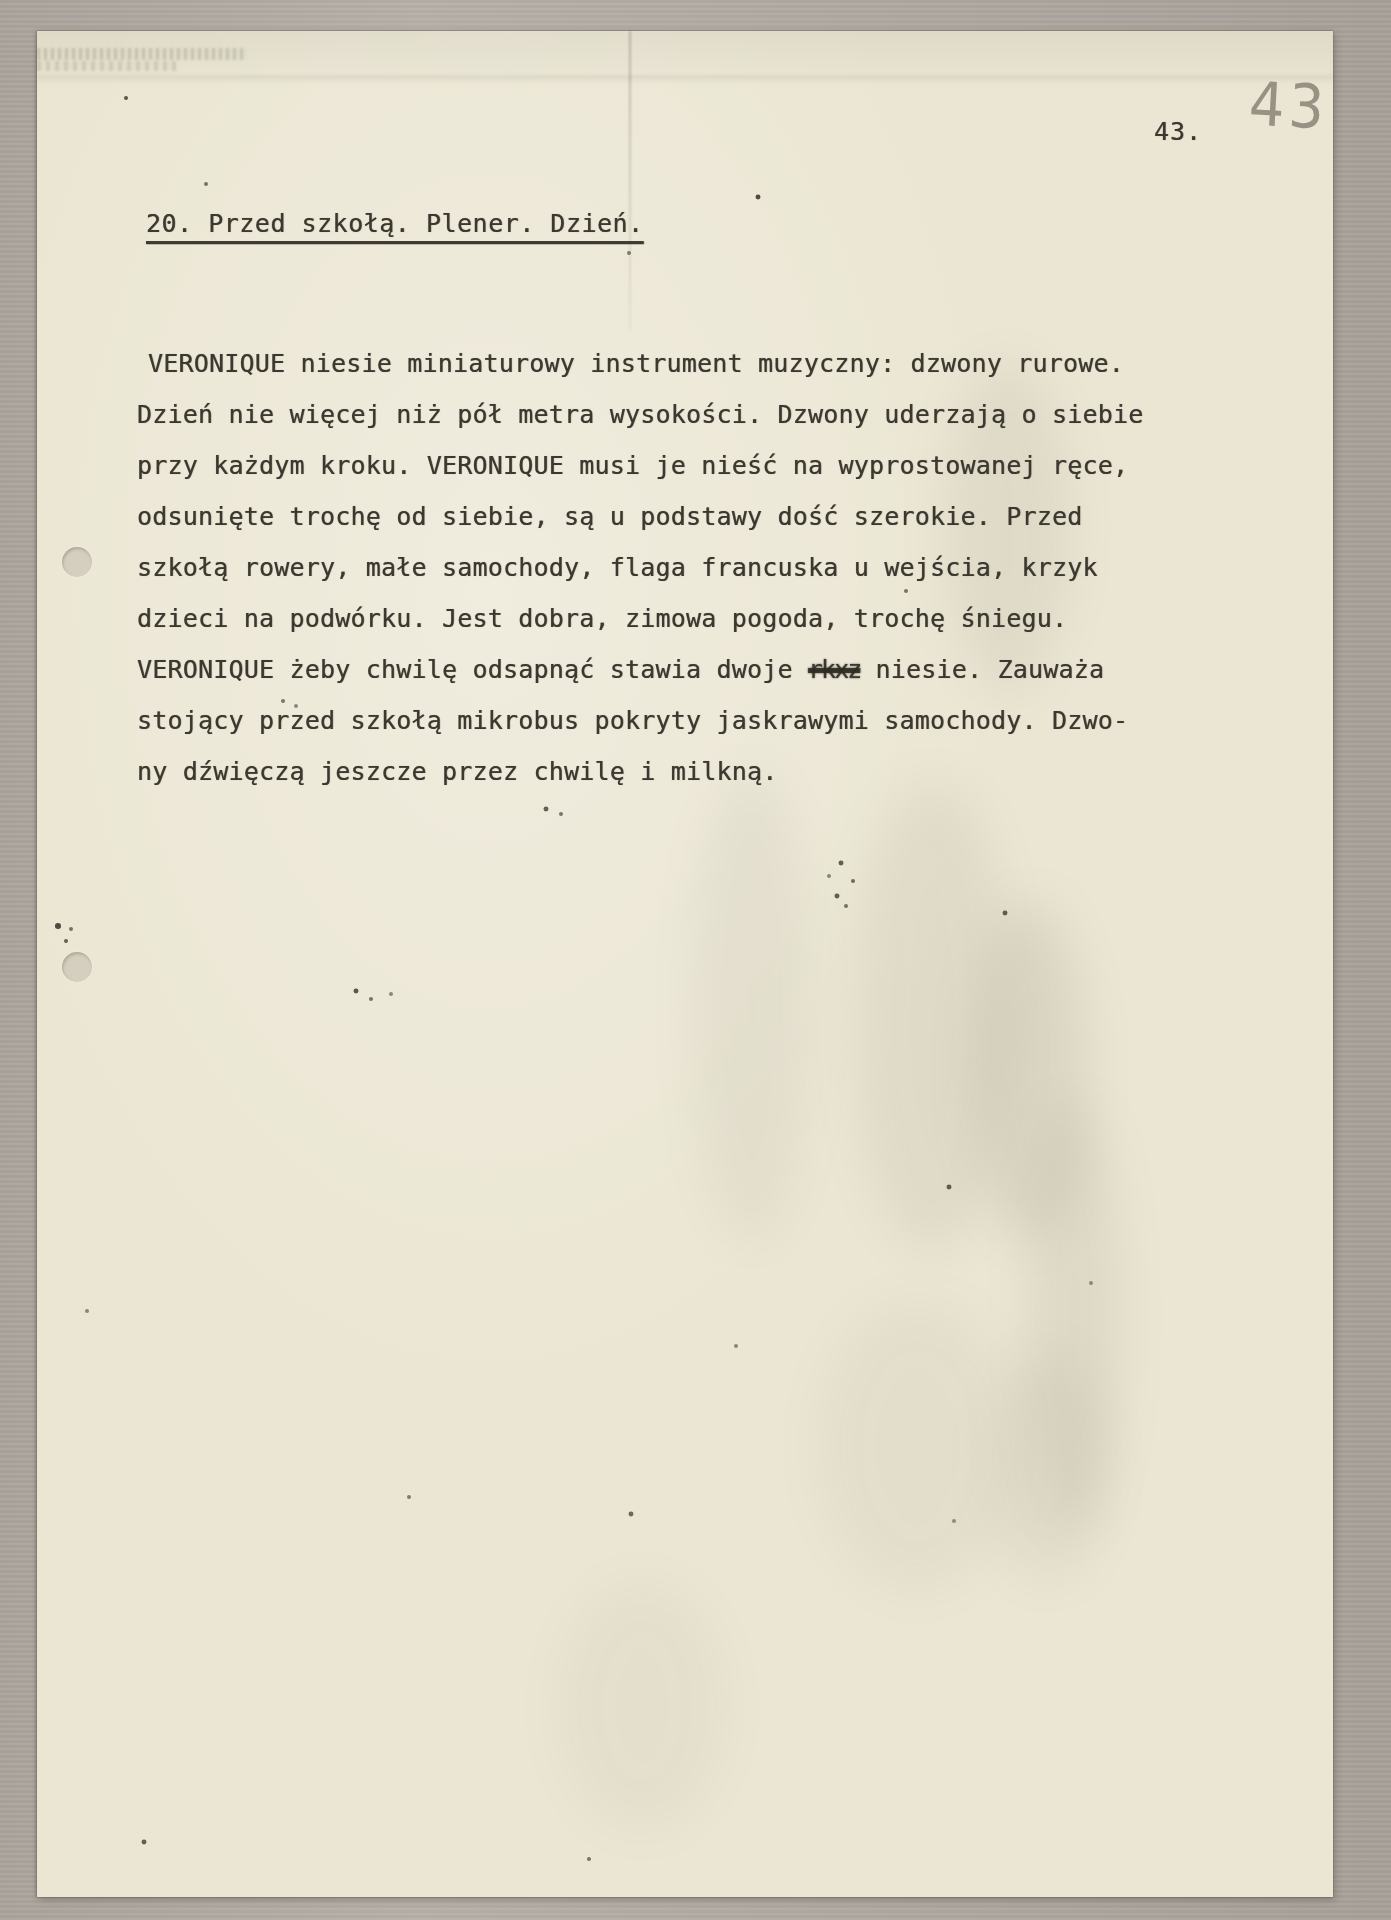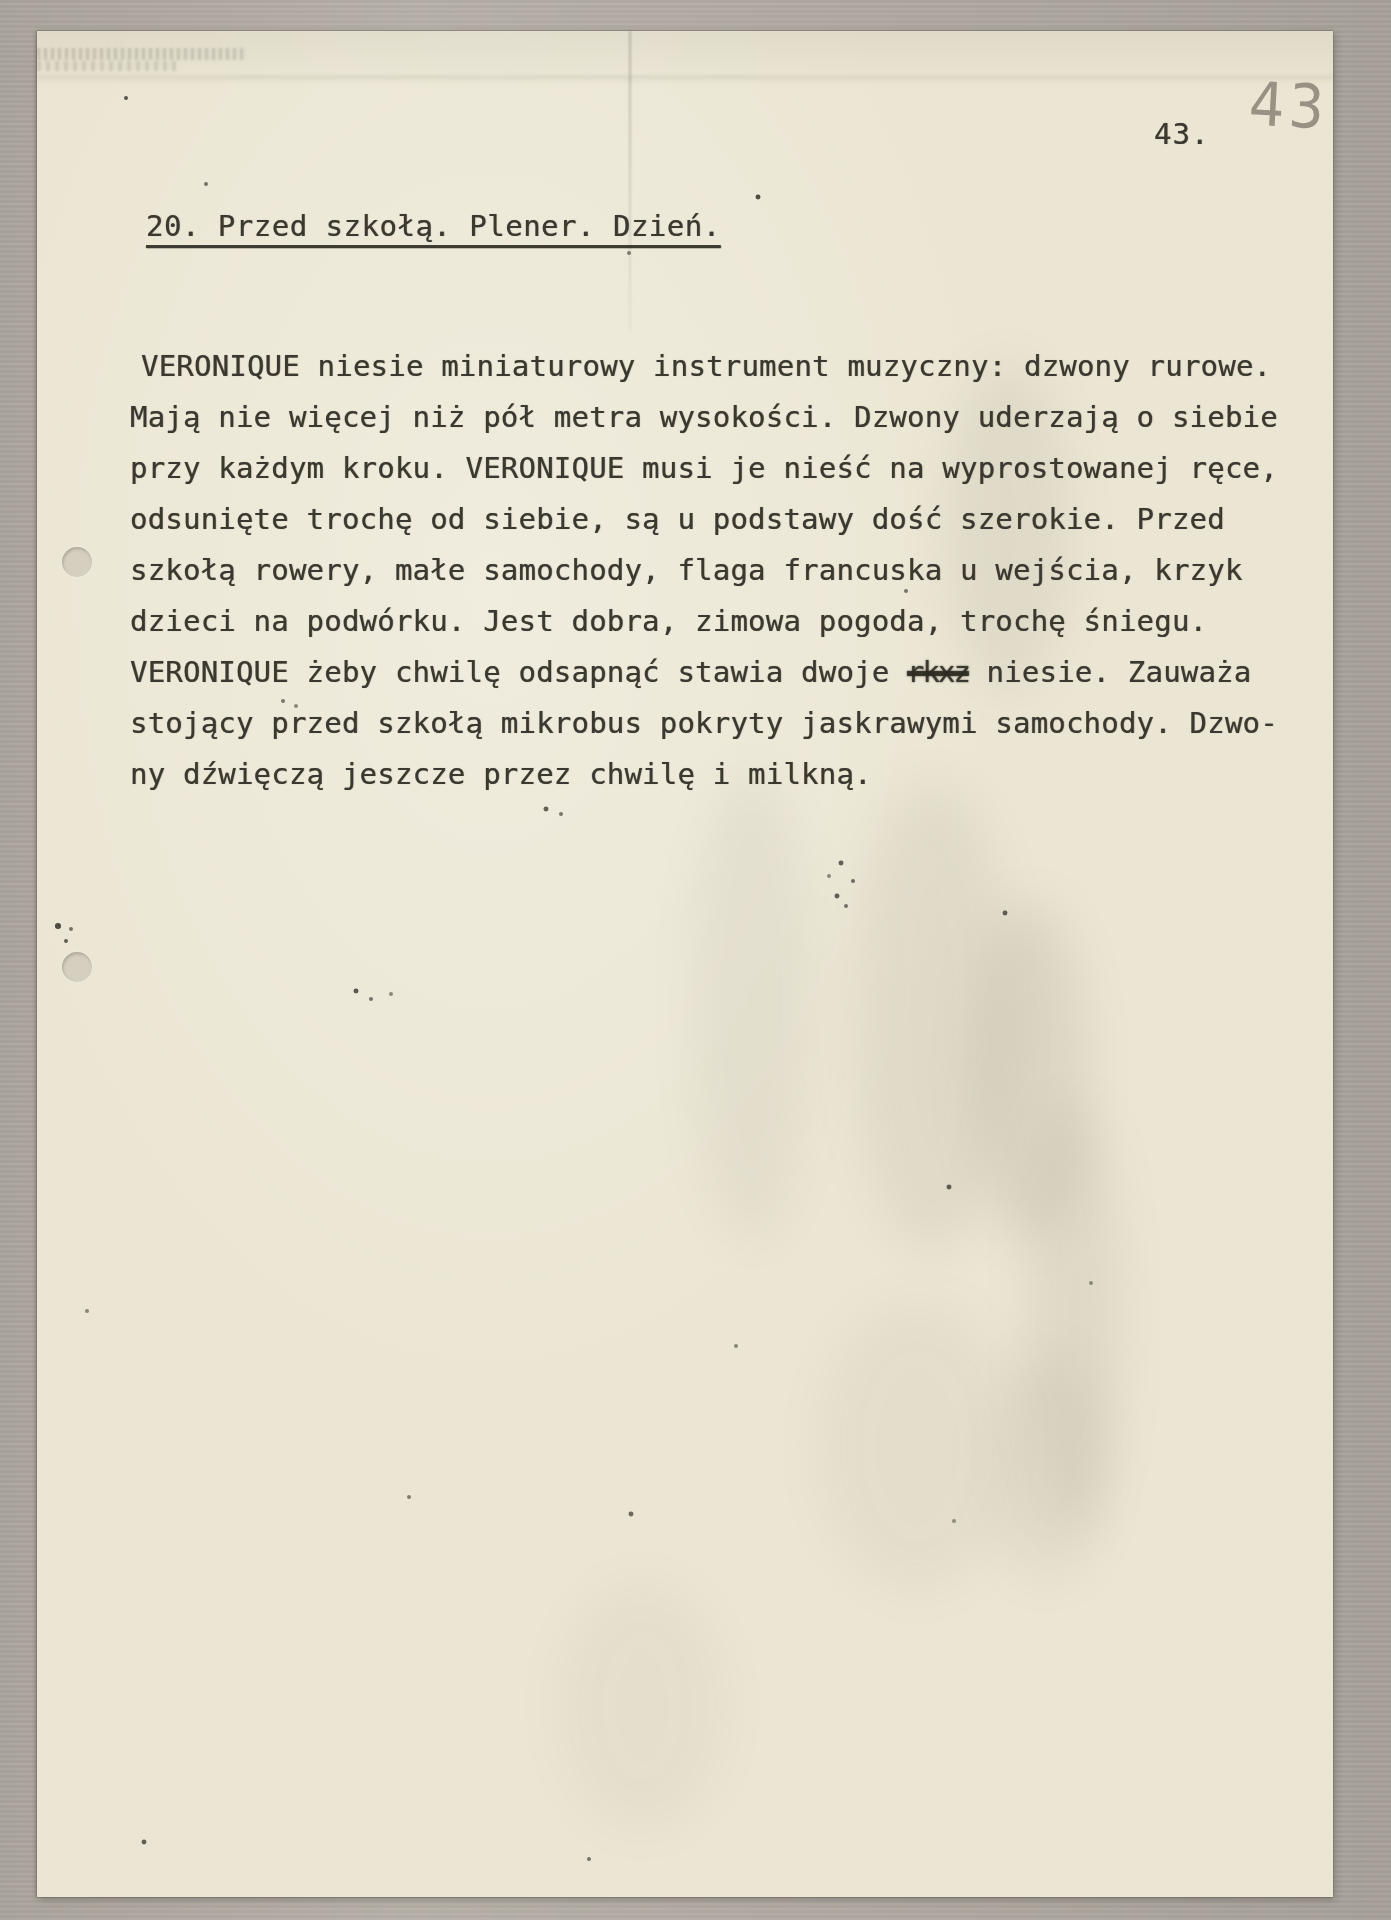--- a/index.html
+++ b/index.html
@@ -29,40 +29,40 @@
     left:37px;top:31px;width:1296px;height:1866px;
     background:
       radial-gradient(ellipse 900px 1400px at 35% 30%, rgba(255,255,255,0.25), rgba(255,255,255,0) 60%),
       linear-gradient(180deg, rgba(120,112,96,0.10), rgba(120,112,96,0) 60px),
       var(--paper);
     box-shadow: -1px 0 3px rgba(60,55,45,0.35), 2px 3px 7px rgba(60,55,45,0.30), 0 0 1px rgba(40,36,30,0.5);
   }
   
   .type{
     color:var(--ink);
-    font-size:29px;
+    font-size:25px;
     text-shadow:0.5px 0.4px 0.7px rgba(59,56,47,0.55), -0.3px 0.2px 0.6px rgba(59,56,47,0.30);
   }
   .pencil-num{
     position:absolute;left:1212px;top:42px;
     font-family:"DejaVu Sans","Liberation Sans",sans-serif;
     font-size:56px;color:var(--pencil);
     transform:rotate(3deg) scaleY(1.08);
     letter-spacing:4px;opacity:0.9;
   }
   .typed-num{position:absolute;left:1117px;top:86px;letter-spacing:1px;}
   .heading{
     position:absolute;left:109px;top:178px;
     font-weight:normal;letter-spacing:0.5px;
     text-decoration:underline;
     text-decoration-thickness:2.5px;
     text-underline-offset:9px;
     text-decoration-color:rgba(52,48,40,0.85);
   }
-  .body-text{position:absolute;left:93px;top:318px;width:1060px;}
+  .body-text{position:absolute;left:100px;top:318px;width:1060px;}
   .body-text .line{height:51px;white-space:pre;letter-spacing:0.2px;}
   .body-text .line:first-child{padding-left:11px;}
   .struck{
     font-weight:normal;
     text-decoration:line-through;
     text-decoration-thickness:5px;
     text-decoration-color:rgba(45,42,34,0.85);
     letter-spacing:-2px;
     text-shadow:0 0 2px rgba(45,42,34,0.8);
   }
@@ -153,21 +153,21 @@
   <div class="speck"></div>
 
   <div class="pencil-num">43</div>
 
   <div class="typed-num type">43.</div>
 
   <h1 class="heading type">20. Przed szkołą. Plener. Dzień.</h1>
 
   <div class="body-text type" id="paragraph">
       <div class="line"><span>VERONIQUE niesie miniaturowy instrument muzyczny: dzwony rurowe.</span></div>
-      <div class="line"><span>Mają nie więcej niż pół metra wysokości. Dzwony uderzają o siebie</span></div>
+      <div class="line"><span>Dzień nie więcej niż pół metra wysokości. Dzwony uderzają o siebie</span></div>
       <div class="line"><span>przy każdym kroku. VERONIQUE musi je nieść na wyprostowanej ręce,</span></div>
       <div class="line"><span>odsunięte trochę od siebie, są u podstawy dość szerokie. Przed</span></div>
       <div class="line"><span>szkołą rowery, małe samochody, flaga francuska u wejścia, krzyk</span></div>
       <div class="line"><span>dzieci na podwórku. Jest dobra, zimowa pogoda, trochę śniegu.</span></div>
       <div class="line"><span>VERONIQUE żeby chwilę odsapnąć stawia dwoje </span><span class="struck">rkxz</span><span> niesie. Zauważa</span></div>
       <div class="line"><span>stojący przed szkołą mikrobus pokryty jaskrawymi samochody. Dzwo-</span></div>
       <div class="line"><span>ny dźwięczą jeszcze przez chwilę i milkną.</span></div>
     </div>
 
   <div class="hole hole-1"></div>

